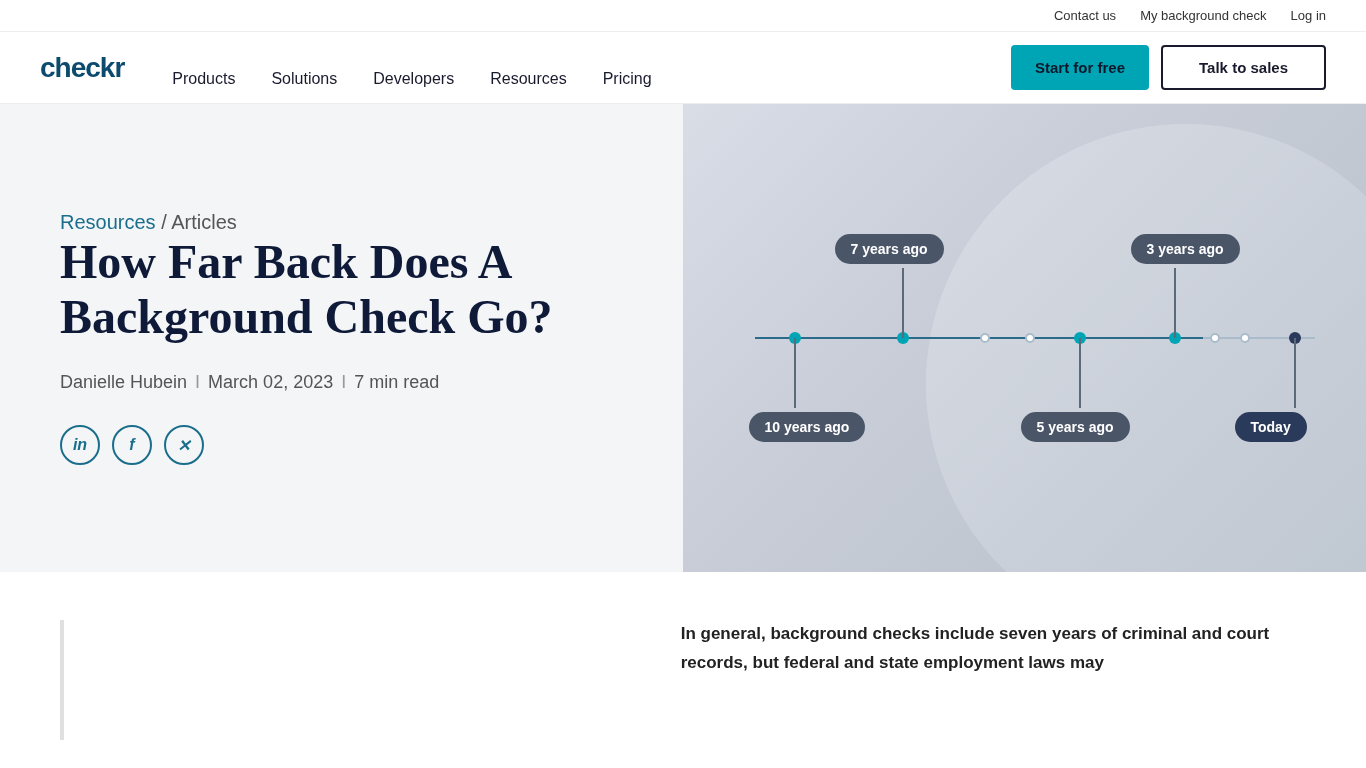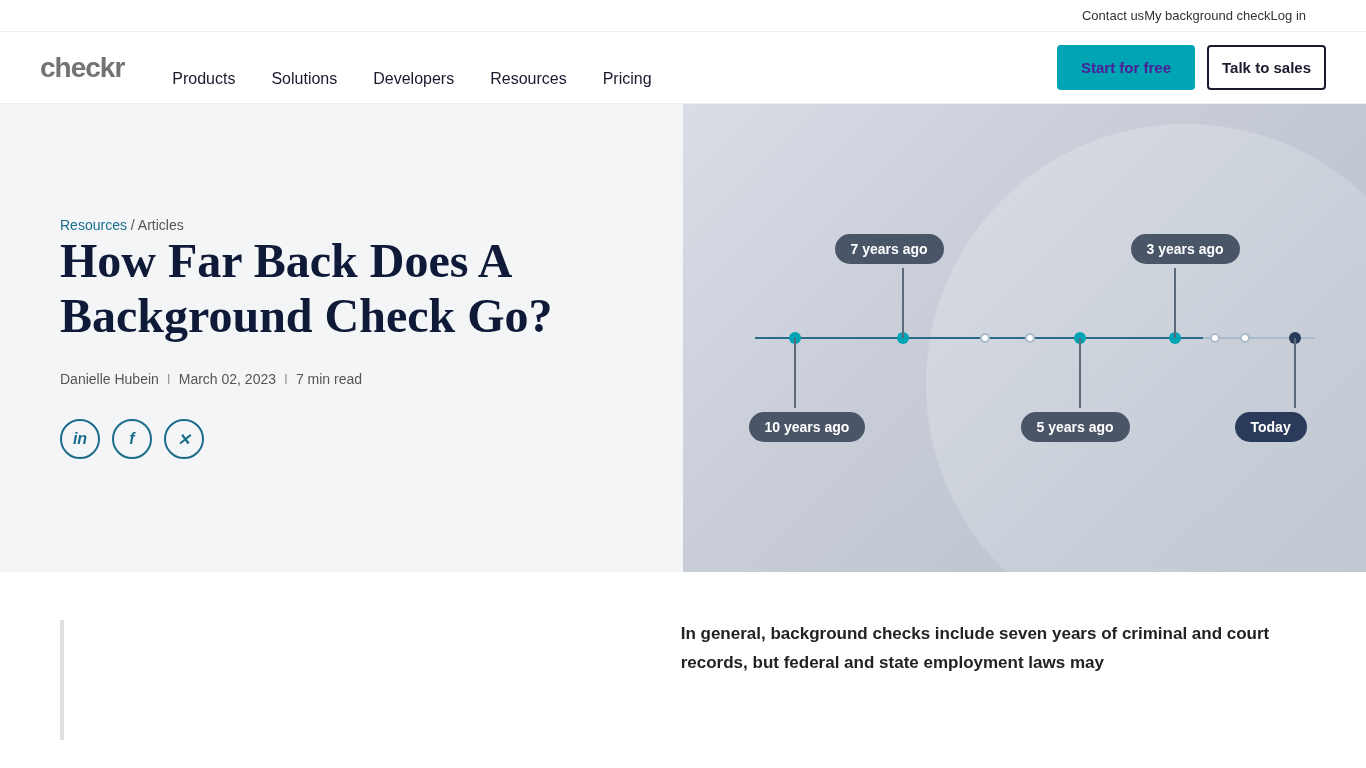--- a/index.html
+++ b/index.html
@@ -3,40 +3,41 @@
   <meta charset="utf-8">
   <style>
     * { margin: 0; padding: 0; box-sizing: border-box; }
     body { font-family: -apple-system, BlinkMacSystemFont, 'Segoe UI', sans-serif; background: #fff; width: 1366px; min-height: 768px; overflow-x: hidden; }
 
     
     .top-bar {
       display: flex;
       justify-content: flex-end;
       align-items: center;
-      padding: 8px 60px;
+      padding: 8px 40px;
       font-size: 13px;
       color: #333;
       border-bottom: 1px solid #eee;
+      gap: 24px;
     }
     .top-bar a { color: #333; text-decoration: none; }
 
     
     nav {
       display: flex;
       align-items: center;
       padding: 0 40px;
       height: 72px;
       border-bottom: 1px solid #eee;
       background: #fff;
     }
     .logo {
       font-size: 28px;
       font-weight: 800;
-      color: #737373;
+      color: #0c4a6e;
       margin-right: 48px;
       letter-spacing: -1px;
     }
     .nav-links {
       display: flex;
       gap: 36px;
       flex: 1;
     }
     .nav-links a {
       text-decoration: none;
@@ -45,33 +46,33 @@
       font-weight: 500;
       margin-top: 23px;
     }
     .nav-actions {
       display: flex;
       gap: 12px;
       align-items: center;
     }
     .btn-primary {
       background: #00a5b5;
-      color: #4c1d95;
+      color: #0f172a;
       border: none;
       padding: 14px 24px;
       font-size: 15px;
       font-weight: 600;
       cursor: pointer;
       border-radius: 4px;
     }
     .btn-outline {
       background: #fff;
       color: #1a1a2e;
       border: 2px solid #1a1a2e;
-      padding: 12px 13px;
+      padding: 12px 36px;
       font-size: 15px;
       font-weight: 600;
       cursor: pointer;
       border-radius: 4px;
     }
 
     
     .hero {
       display: flex;
       min-height: 468px;
@@ -79,35 +80,35 @@
     }
     .hero-left {
       flex: 0 0 50%;
       padding: 60px 40px 60px 60px;
       background: #f4f5f7;
       display: flex;
       flex-direction: column;
       justify-content: center;
     }
     .breadcrumb {
-      font-size: 14px;
+      font-size: 20px;
       color: #555;
     }
     .breadcrumb a { color: #1a6e8c; text-decoration: none; font-weight: 500; }
     .breadcrumb span { color: #555; }
     .hero-title {
       font-size: 48px;
       font-weight: 900;
       color: #0e1a38;
       line-height: 1.15;
       margin-bottom: 28px;
       font-family: Georgia, 'Times New Roman', serif;
     }
     .meta {
-      font-size: 14px;
+      font-size: 18px;
       color: #555;
       margin-bottom: 32px;
       display: flex;
       align-items: center;
       gap: 8px;
     }
     .meta .separator { color: #999; }
     .social-icons {
       display: flex;
       gap: 12px;

